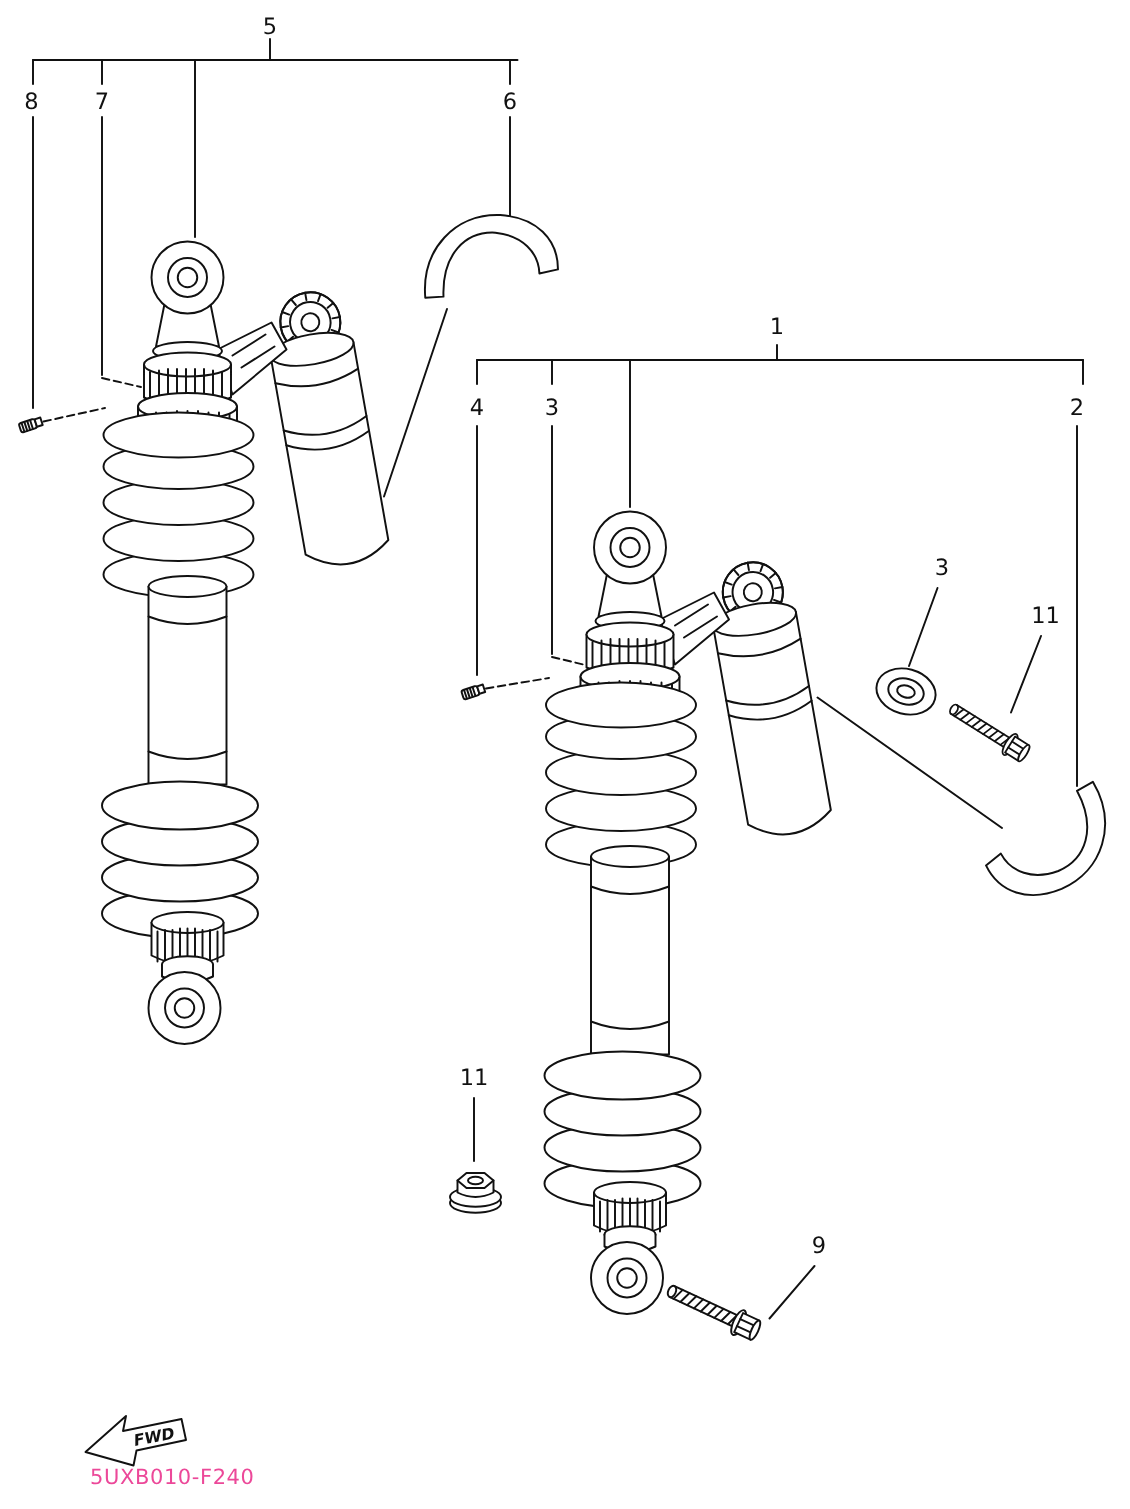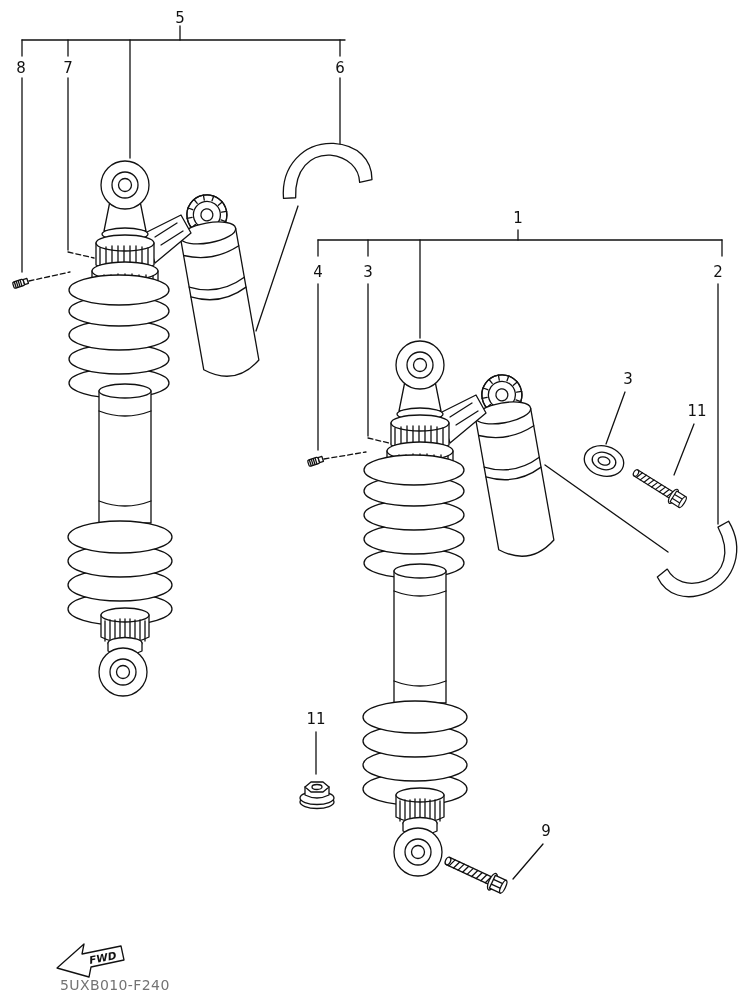--- a/index.html
+++ b/index.html
@@ -1,21 +1,21 @@
 <!DOCTYPE html>
 <html><head>
 <meta charset="utf-8">
 <style>
   html,body{margin:0;padding:0;background:#fff;}
   .stage{position:relative;width:753px;height:1006px;background:#ffffff;overflow:hidden;
          font-family:"DejaVu Sans", "Liberation Sans", sans-serif;}
   .stage svg{position:absolute;left:0;top:0;}
   .callout{position:absolute;transform:translate(-50%,-50%);font-size:15px;color:#111;
            line-height:1;white-space:nowrap;}
-  .part-code{position:absolute;left:60px;top:977px;font-size:14px;color:#737373;letter-spacing:.4px;}
+  .part-code{position:absolute;left:60px;top:977px;font-size:14px;color:#ec4899;letter-spacing:.4px;}
   svg text{font-family:"DejaVu Sans", "Liberation Sans", sans-serif;}
 </style>
 </head>
 <body>
 
 <div class="stage">
 
 <svg width="753" height="1006" viewBox="0 0 753 1006">
   <defs>
 

